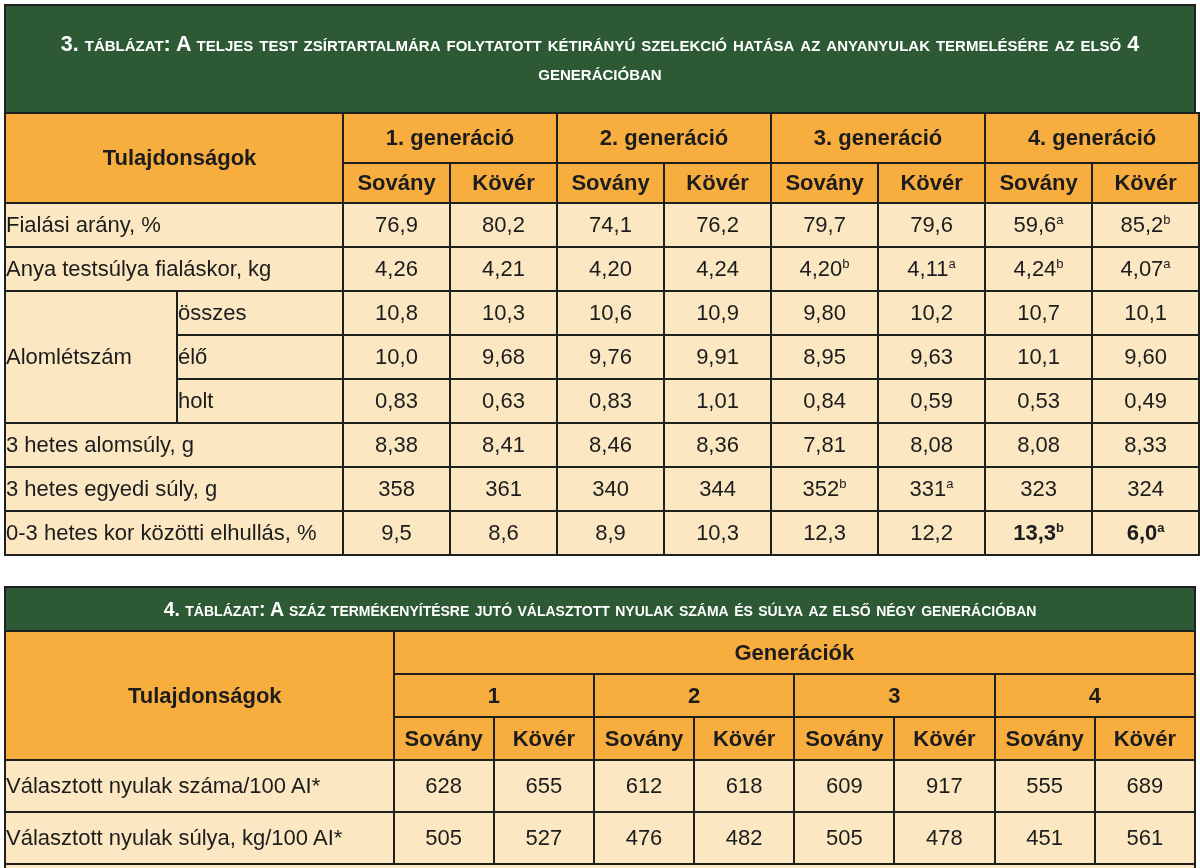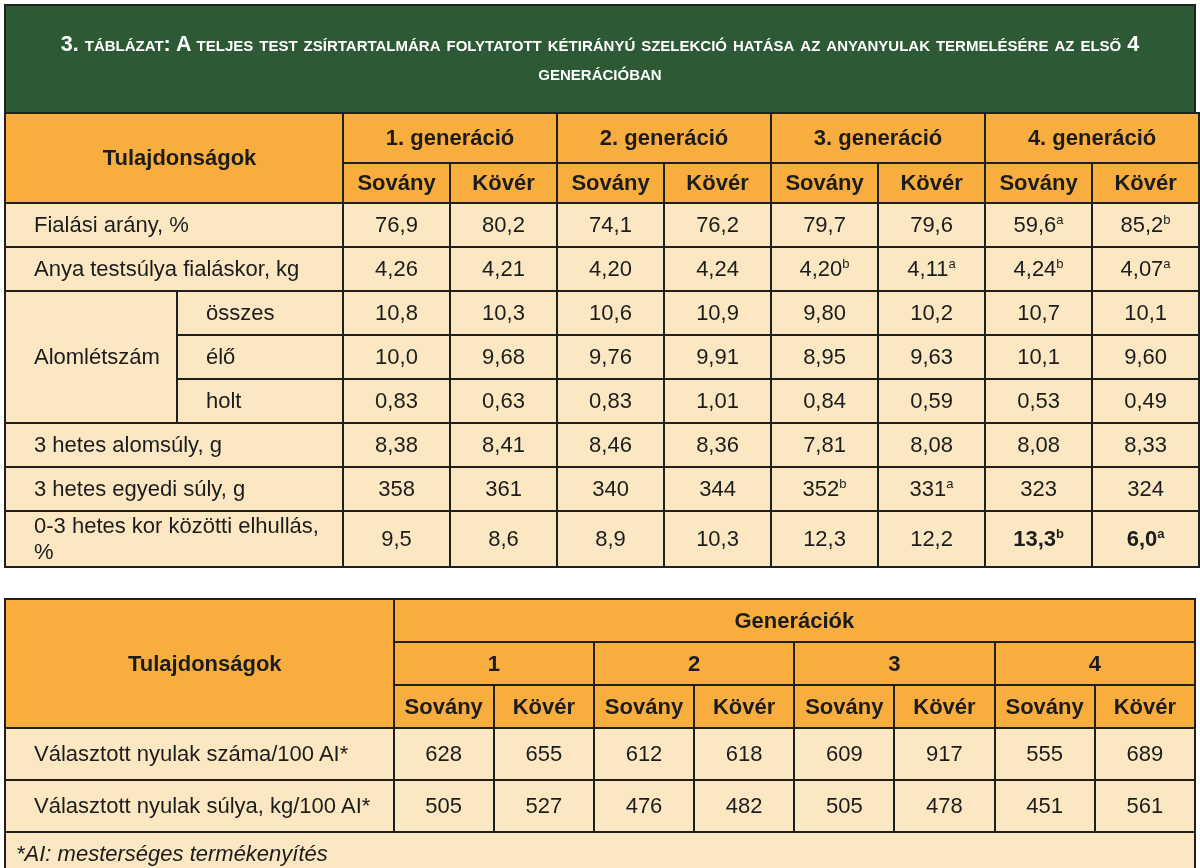--- a/index.html
+++ b/index.html
@@ -20,21 +20,21 @@
   table.tbl{border-collapse:collapse;table-layout:fixed;width:1192px;}
   .tbl th,.tbl td{border:2px solid var(--border);vertical-align:middle;box-sizing:border-box;}
   .tbl thead th{background:var(--orange);font-weight:bold;font-size:22px;text-align:center;}
   .tbl tbody td{background:var(--cream);font-size:22px;}
   th.corner{text-align:left;padding-left:12px;font-size:23px;}
   .t3 thead tr.gen-row th{height:50px;}
   .t3 thead tr.sub-row th{height:40px;}
   .t3 tbody tr{height:44px;}
   .t4 thead tr{height:43px;}
   .t4 tbody tr.data-row{height:52px;}
-  td.label{text-align:left;padding-left:28px;}
+  td.label{text-align:left;padding-left:0;}
   td.num{text-align:center;}
   td.bold{font-weight:bold;}
   sup{font-size:13px;line-height:0;}
   td.footnote{text-align:left;font-style:italic;padding:8px 10px;font-size:22px;height:38px;}
   .bottom-bar{width:1192px;height:9px;background:var(--green);border:2px solid var(--border);border-top:none;box-sizing:border-box;}
 </style>
 </head>
 <body>
 
 <div class="page">
@@ -161,20 +161,21 @@
           <td class="num"><span>12,3</span><sup></sup></td>
           <td class="num"><span>12,2</span><sup></sup></td>
           <td class="num bold"><span>13,3</span><sup>b</sup></td>
           <td class="num bold"><span>6,0</span><sup>a</sup></td>
         </tr>
       </tbody>
     </table>
   </section>
 
   <section class="tbl-block t4-block">
+    <div class="tbl-title">4. táblázat: A száz termékenyítésre jutó választott nyulak száma és súlya az első négy generációban</div>
     <table class="tbl t4">
       <colgroup>
         <col style="width:388px">
         <col style="width:100px">
           <col style="width:100px">
           <col style="width:100px">
           <col style="width:100px">
         <col style="width:100px">
           <col style="width:100px">
           <col style="width:100px">

